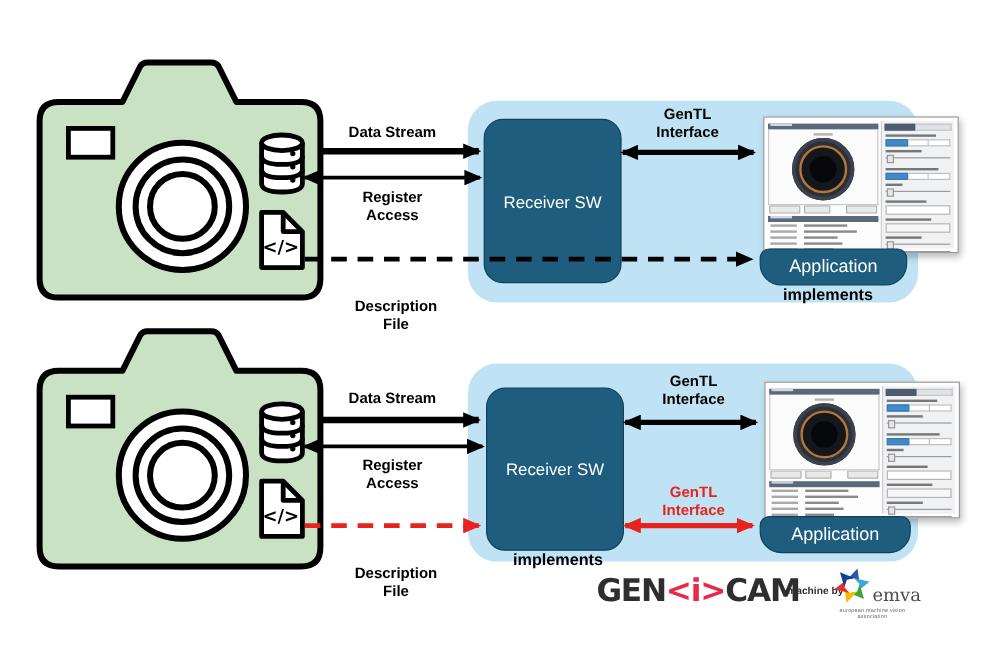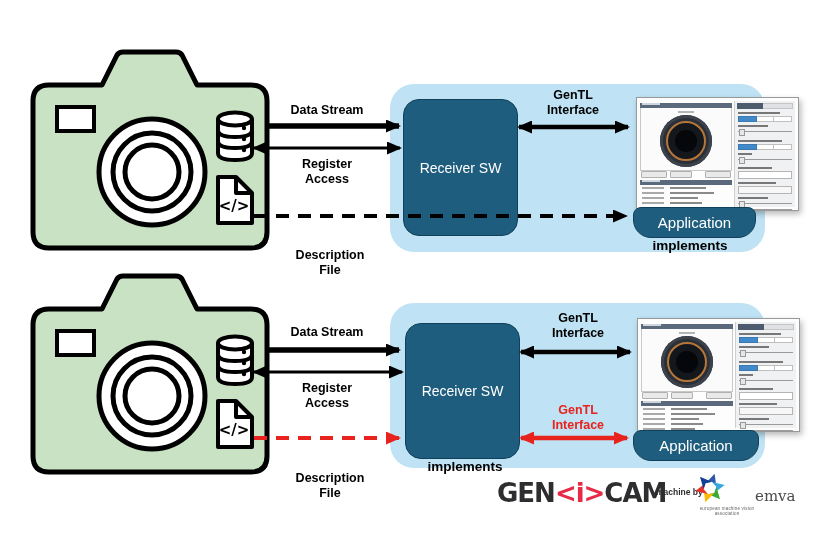--- a/index.html
+++ b/index.html
@@ -51,21 +51,21 @@
   .sld b{position:absolute;left:0;right:0;top:2px;height:1px;background:#9a9a9a;}
   .sld i{position:absolute;left:1px;top:0;width:4px;height:5px;background:#e6e6e6;border:1px solid #999;}
   .dd{height:6px;background:#fff;border:1px solid #b5b5b5;margin:1px;}
   .para{height:11px;margin:2px 1px;background:repeating-linear-gradient(to bottom,#9c9c9c 0,#9c9c9c 1px,transparent 1px,transparent 3px);}
   
   #genicam-logo{position:absolute;left:497px;top:479px;z-index:4;font-weight:800;
      font-size:26px;letter-spacing:-1px;line-height:28px;color:#2e2e30;font-family:"DejaVu Sans",sans-serif;}
   #genicam-logo .gi{color:#e62a47;}
   #hostedby{position:absolute;left:656px;top:487px;z-index:4;font-size:8.5px;font-weight:bold;color:#2e2e30;}
   #emva-logo{position:absolute;left:693px;top:470px;z-index:4;}
-  #emva-name{position:absolute;left:755px;top:487px;z-index:4;font-family:"DejaVu Serif",serif;
+  #emva-name{position:absolute;left:727px;top:487px;z-index:4;font-family:"DejaVu Serif",serif;
      font-size:15px;color:#4a4a4a;}
   #emva-tagline{position:absolute;left:691px;top:506px;width:72px;z-index:4;font-size:4.5px;
      color:#666;text-align:center;letter-spacing:.2px;}
 </style>
 </head>
 <body>
 
 <div id="stage">
 
   <div class="panel" style="left:390px;top:84px;width:375px;height:168px;"></div>

